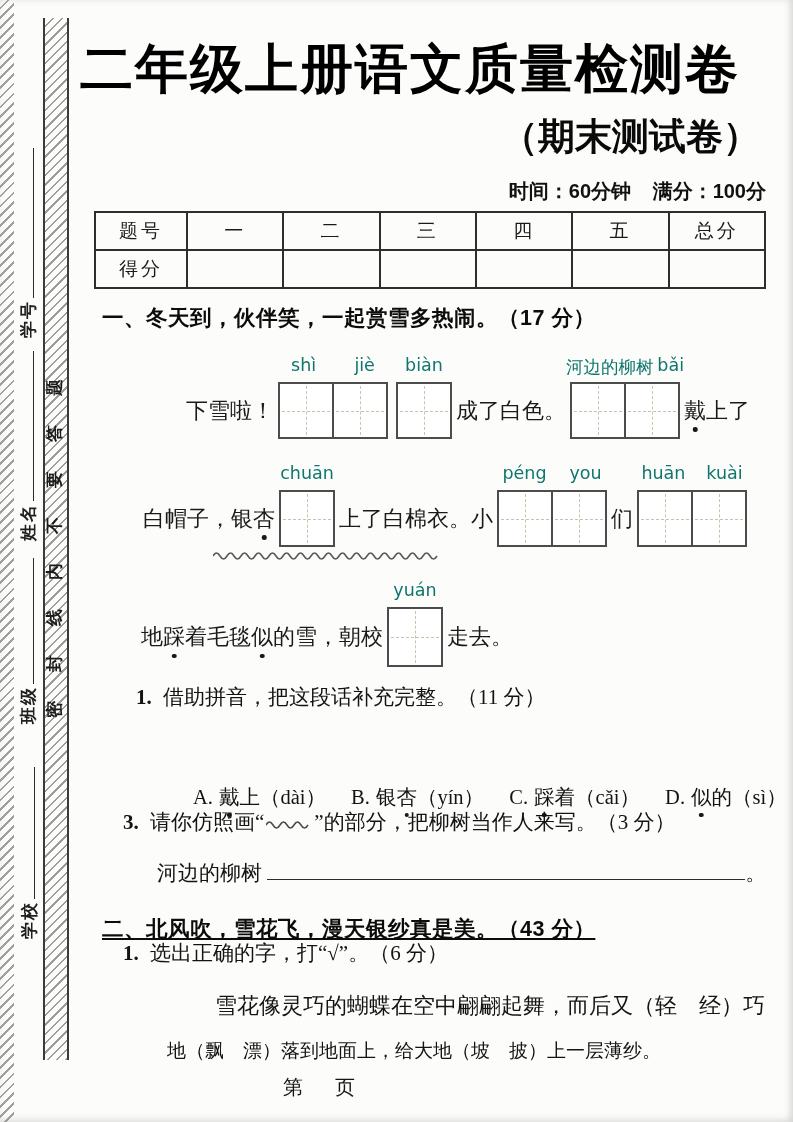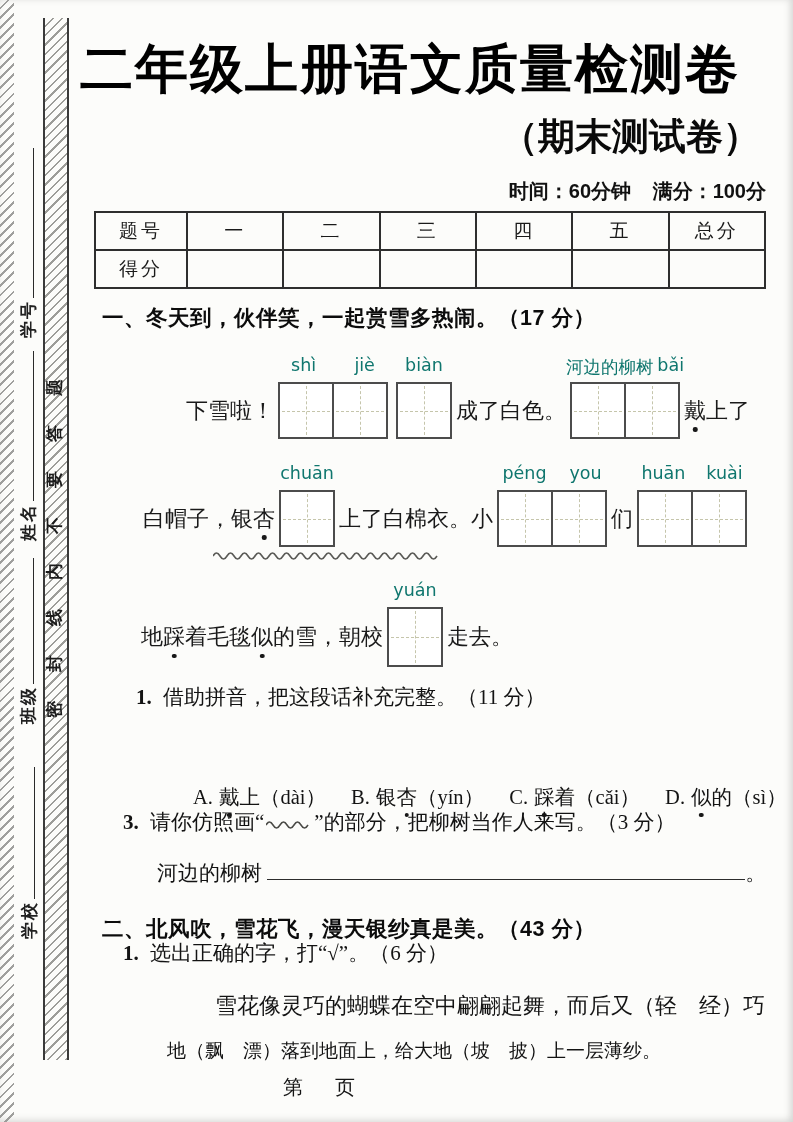--- a/index.html
+++ b/index.html
@@ -225,21 +225,21 @@
     <span>请你仿照画“</span><svg class="wave-inline" width="46" height="9">
         <path d="M0 5 q3.5 -6 7 0 q3.5 6 7 0 q3.5 -6 7 0 q3.5 6 7 0 q3.5 -6 7 0 q3.5 6 7 0" fill="none" stroke="#4a4a46" stroke-width="1.5"></path>
       </svg><span>”的部分，把柳树当作人来写。（3 分）</span>
   </div>
 
   <div class="qline" style="left:157px;top:858px;">
     <span>河边的柳树</span>
     <span class="ans-underline"></span><span>。</span>
   </div>
 
-  <div class="sechead" style="left:102px;top:914px;">二、北风吹，雪花飞，漫天银纱真是美。（43 分）</div>
+  <div class="sechead" style="left:102px;top:914px;text-decoration:underline;">二、北风吹，雪花飞，漫天银纱真是美。（43 分）</div>
 
   <div class="qline" style="left:123px;top:939px;">
     <span class="qnum">1.</span>
     <span>选出正确的字，打“√”。（6 分）</span>
   </div>
 
   <div class="qline" style="left:215px;top:991px;font-size:22px;">雪花像灵巧的蝴蝶在空中翩翩起舞，而后又（轻　经）巧</div>
   <div class="qline" style="left:167px;top:1038px;font-size:19px;">地（飘　漂）落到地面上，给大地（坡　披）上一层薄纱。</div>
 
   <div class="footer">第　页</div>

